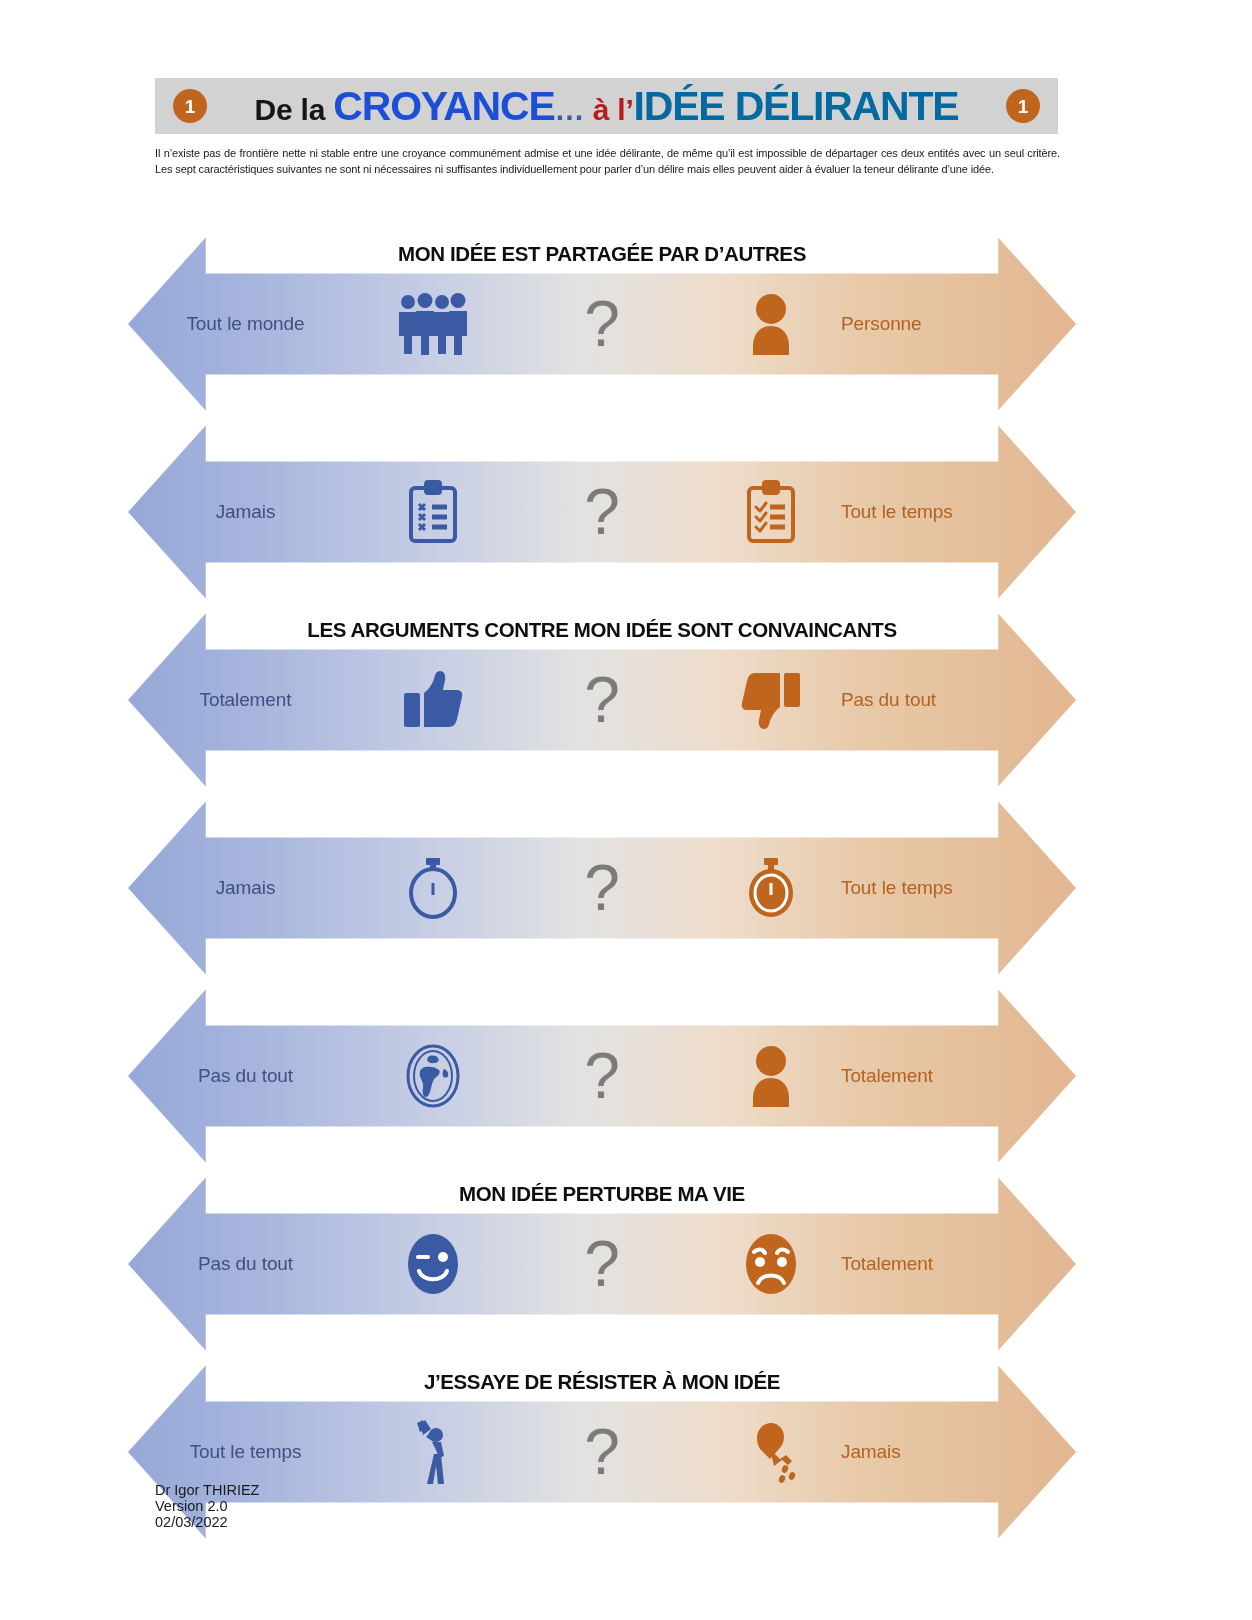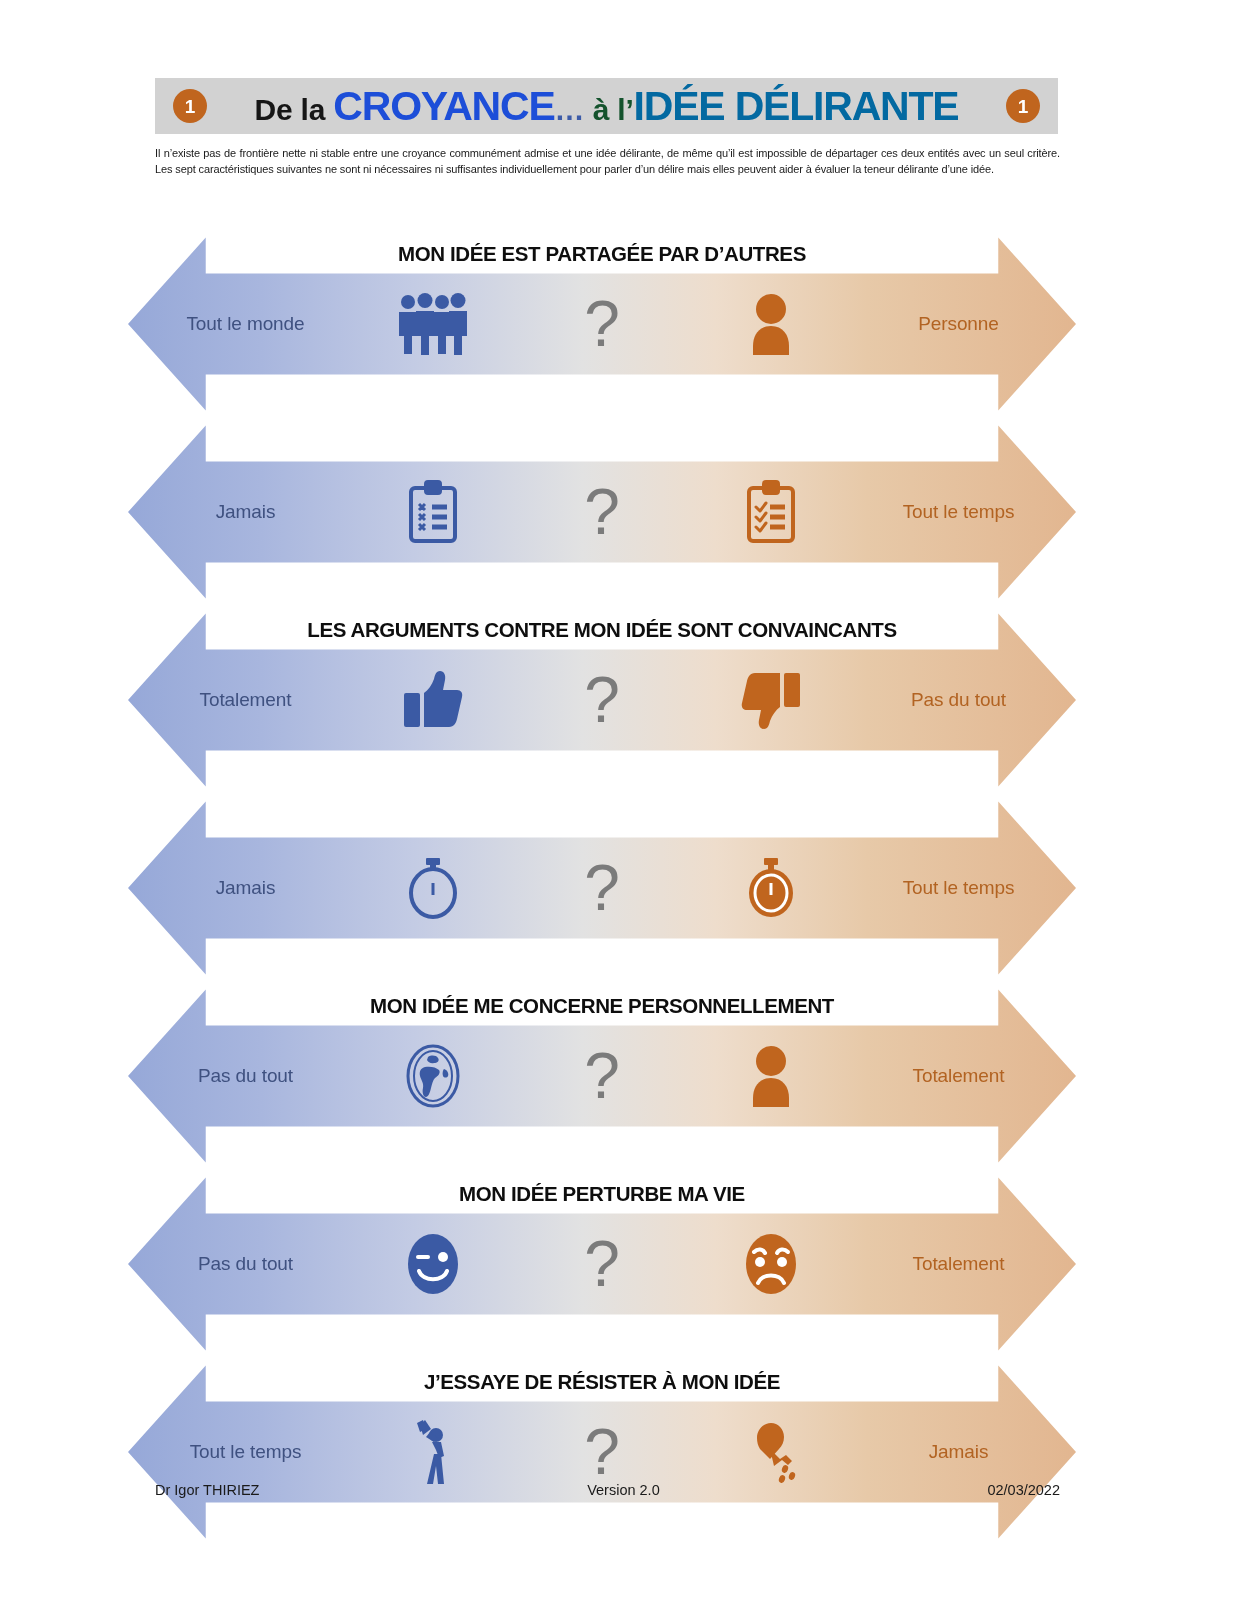--- a/index.html
+++ b/index.html
@@ -63,21 +63,21 @@
     letter-spacing: -1.2px;
   }
   .ht-dots {
     font-size: 30px;
     font-weight: bold;
     color: #3c5ba8;
   }
   .ht-mid {
     font-size: 30px;
     font-weight: bold;
-    color: #14532d;
+    color: #b91c1c;
     letter-spacing: -0.2px;
   }
   .ht-orange {
     font-size: 41px;
     font-weight: bold;
     color: #0369a1;
     letter-spacing: -1.2px;
   }
 
   
@@ -171,21 +171,21 @@
     letter-spacing: -0.1px;
     white-space: nowrap;
   }
   .label-left {
     width: 235px;
     text-align: center;
     color: #3f5180;
   }
   .label-right {
     width: 235px;
-    text-align: center;
+    text-align: left;
     color: #b26322;
   }
   .icon-left, .icon-right, .icon-mid {
     flex: 0 0 auto;
     display: flex;
     align-items: center;
     justify-content: center;
   }
   .icon-left  { width: 140px; }
   .icon-right { width: 140px; }
@@ -202,20 +202,21 @@
   
   .footer {
     position: absolute;
     left: 155px;
     top: 1482px;
     width: 905px;
     display: flex;
     justify-content: space-between;
     font-size: 14.5px;
     color: #1a1a1a;
+    flex-direction: column;
   }
 </style>
 </head>
 <body>
 
 <div class="page">
 
   <div class="header-banner">
     <div class="badge">1</div>
     <div class="header-title">
@@ -359,21 +360,20 @@
             </svg>
           </div>
           <div class="label-right">Tout le temps</div>
         </div>
       </div>
     </div>
 
     <div class="row">
       <div class="arrow-wrap">
         <div class="arrow-shape"></div>
-        <div class="row-title">MON IDÉE ME CONCERNE PERSONNELLEMENT</div>
         <div class="row-body">
           <div class="label-left">Pas du tout</div>
           <div class="icon-left">
             <svg class="ico" width="58" height="66" viewBox="0 0 58 66">
               <ellipse cx="29" cy="33" rx="25" ry="30" fill="none" stroke="#3b5aa4" stroke-width="3"></ellipse>
               <ellipse cx="29" cy="33" rx="19" ry="25" fill="none" stroke="#3b5aa4" stroke-width="2"></ellipse>
               <path d="M24 14c3-2 8-2 10 1 2 3-1 5-4 5-3 1-6-1-7-3z" fill="#3b5aa4"></path>
               <path d="M21 24c5-1 11 0 14 3 2 3-1 6-4 8-2 2-3 6-4 10-1 5-3 9-5 9-3 0-4-5-3-9 1-5-2-8-3-12-1-5 1-8 5-9z" fill="#3b5aa4"></path>
               <path d="M40 26c3 1 5 4 4 7-1 2-4 2-5 0-1-3 0-6 1-7z" fill="#3b5aa4"></path>
             </svg>

